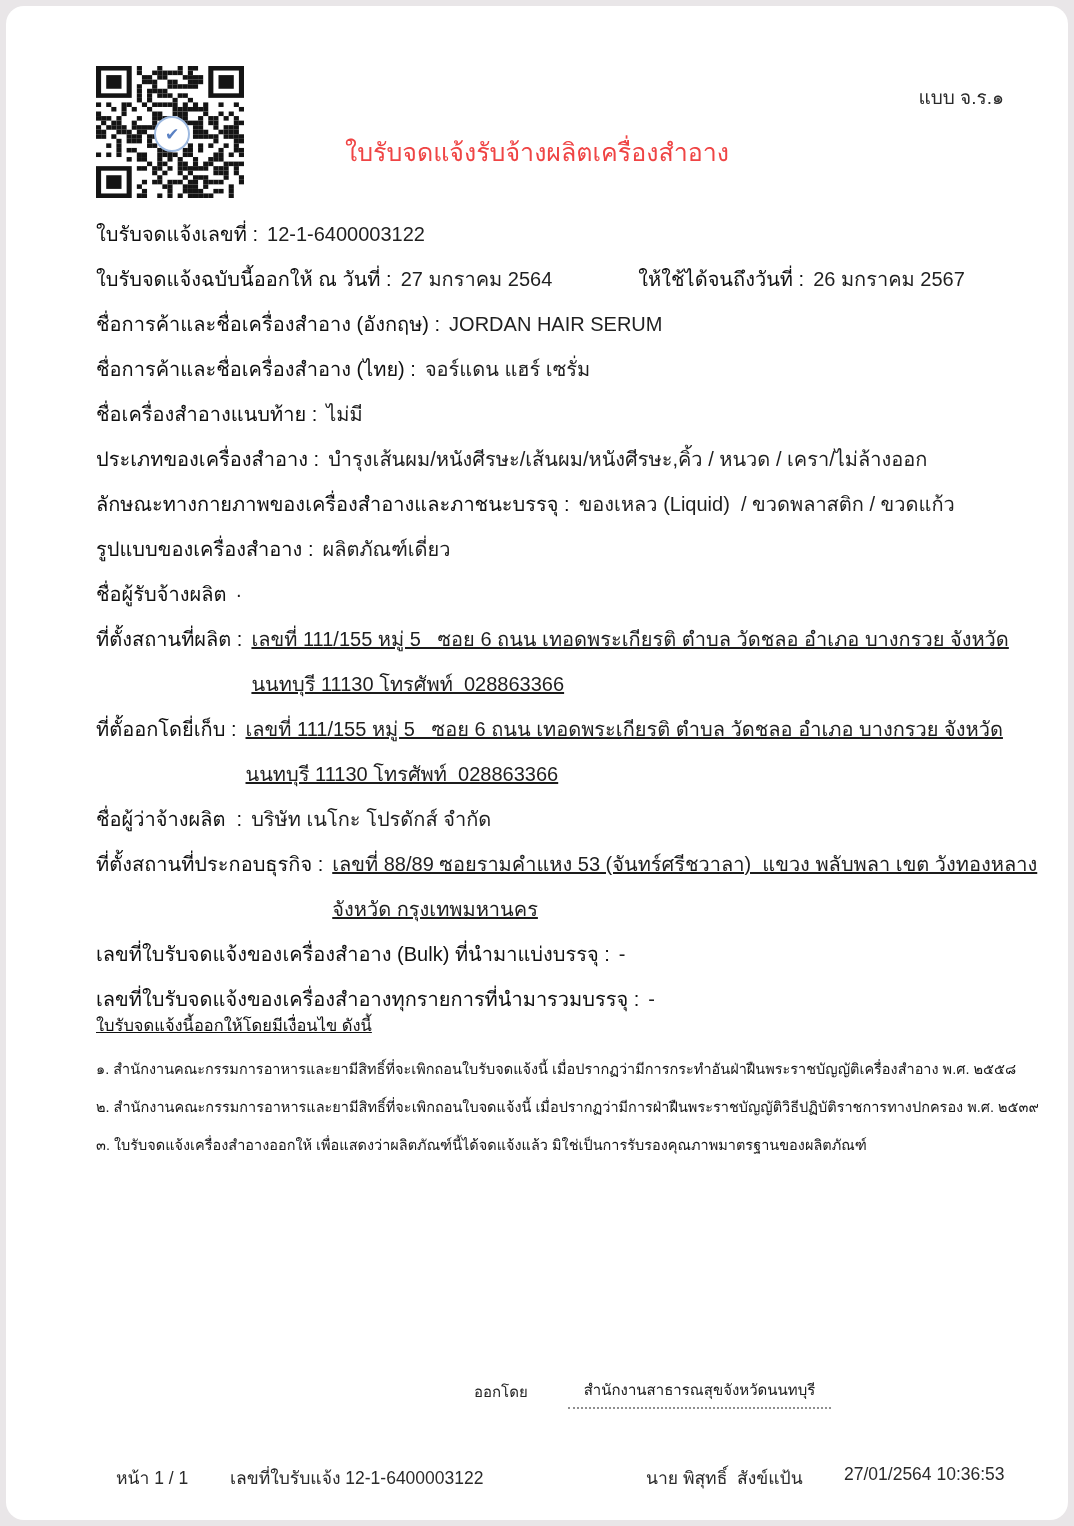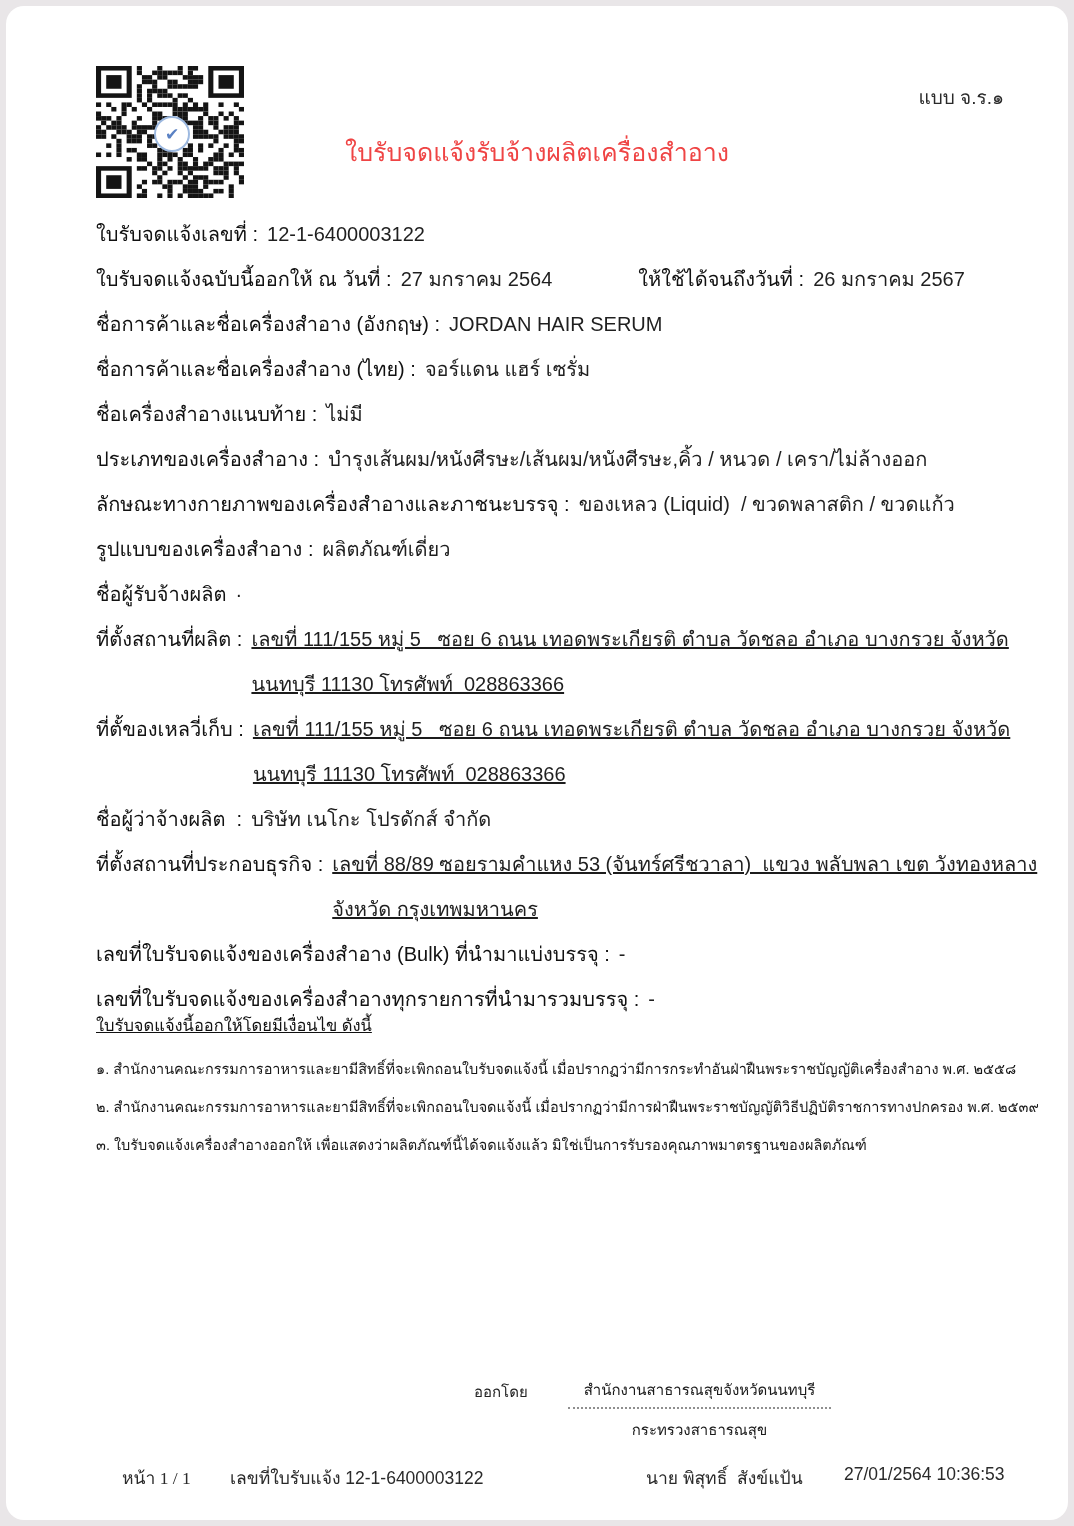--- a/index.html
+++ b/index.html
@@ -54,21 +54,21 @@
   }
   
   .issued{position:absolute;top:1372px;left:468px;display:flex;gap:40px;font-size:15px;}
   .issued-label{color:#222;padding-top:2px;}
   .org-col{text-align:center;}
   .org{padding:0 16px 5px;border-bottom:2px dotted #8f8f8f;white-space:pre;color:#1a1a1a;}
   .ministry{margin-top:9px;white-space:pre;color:#1a1a1a;}
   
   .footer{position:absolute;top:1458px;left:0;right:0;height:32px;font-size:17.5px;color:#2a2a2a;}
   .footer span{position:absolute;white-space:pre;}
-  .f-page{left:116px;font-family:Liberation Serif, serif;}
+  .f-page{left:110px;}
   .f-receipt{left:224px;}
   .f-officer{left:640px;}
   .f-datetime{left:838px;}
 </style>
 </head>
 <body>
 
 <div class="photo">
   <div class="page">
 
@@ -457,21 +457,21 @@
 
       <div class="row">
         <span class="lbl">ที่ตั้งสถานที่ผลิต :</span>
         <span class="val-col">
           <div class="val">เลขที่ 111/155 หมู่ 5   ซอย 6 ถนน เทอดพระเกียรติ ตำบล วัดชลอ อำเภอ บางกรวย จังหวัด</div>
           <div class="val">นนทบุรี 11130 โทรศัพท์  028863366</div>
         </span>
       </div>
 
       <div class="row">
-        <span class="lbl">ที่ตั้ของเหลวี่เก็บ :</span>
+        <span class="lbl">ที่ตั้ออกโดยี่เก็บ :</span>
         <span class="val-col">
           <div class="val">เลขที่ 111/155 หมู่ 5   ซอย 6 ถนน เทอดพระเกียรติ ตำบล วัดชลอ อำเภอ บางกรวย จังหวัด</div>
           <div class="val">นนทบุรี 11130 โทรศัพท์  028863366</div>
         </span>
       </div>
 
       <div class="row">
         <span class="lbl">ชื่อผู้ว่าจ้างผลิต  :</span>
         <span class="val">บริษัท เนโกะ โปรดักส์ จำกัด</span>
       </div>
@@ -500,21 +500,20 @@
       <div class="cond-heading">ใบรับจดแจ้งนี้ออกให้โดยมีเงื่อนไข ดังนี้</div>
       <div class="cond-item">๑. สำนักงานคณะกรรมการอาหารและยามีสิทธิ์ที่จะเพิกถอนใบรับจดแจ้งนี้ เมื่อปรากฏว่ามีการกระทำอันฝ่าฝืนพระราชบัญญัติเครื่องสำอาง พ.ศ. ๒๕๕๘</div>
       <div class="cond-item">๒. สำนักงานคณะกรรมการอาหารและยามีสิทธิ์ที่จะเพิกถอนใบจดแจ้งนี้ เมื่อปรากฏว่ามีการฝ่าฝืนพระราชบัญญัติวิธีปฏิบัติราชการทางปกครอง พ.ศ. ๒๕๓๙</div>
       <div class="cond-item">๓. ใบรับจดแจ้งเครื่องสำอางออกให้ เพื่อแสดงว่าผลิตภัณฑ์นี้ได้จดแจ้งแล้ว มิใช่เป็นการรับรองคุณภาพมาตรฐานของผลิตภัณฑ์</div>
     </div>
 
     <div class="issued">
       <span class="issued-label">ออกโดย</span>
       <span class="org-col">
         <div class="org">สำนักงานสาธารณสุขจังหวัดนนทบุรี</div>
-        <div class="ministry">กระทรวงสาธารณสุข</div>
       </span>
     </div>
 
     <div class="footer">
       <span class="f-page">หน้า 1 / 1</span>
       <span class="f-receipt">เลขที่ใบรับแจ้ง 12-1-6400003122</span>
       <span class="f-officer">นาย พิสุทธิ์  สังข์แป้น</span>
       <span class="f-datetime">27/01/2564 10:36:53</span>
     </div>
 

